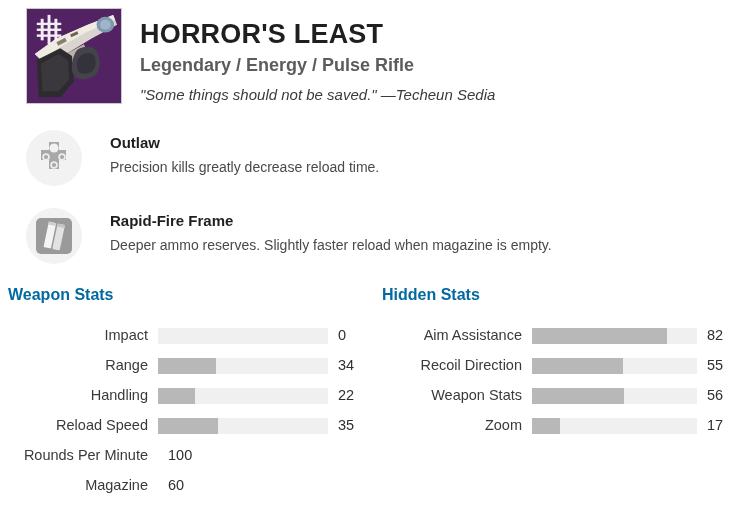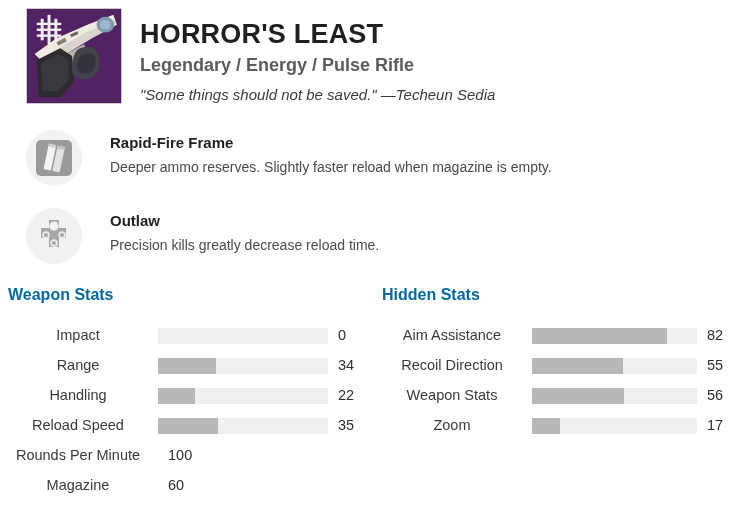--- a/index.html
+++ b/index.html
@@ -119,21 +119,21 @@
 
   .stat-row {
     display: flex;
     align-items: center;
     height: 23px;
     margin-bottom: 7px;
   }
   .stat-label {
     font-size: 14.5px;
     color: #3a3a3a;
-    text-align: center;
+    text-align: right;
     padding-right: 10px;
     white-space: nowrap;
     line-height: 1;
   }
   .left  .stat-label { width: 150px; }
   .right .stat-label { width: 150px; }
 
   .stat-bar {
     height: 16px;
     background: #f0f0f0;
@@ -196,58 +196,58 @@
   </div>
 
   <div class="header-text">
     <h1 class="item-title">HORROR'S LEAST</h1>
     <div class="item-subtitle">Legendary / Energy / Pulse Rifle</div>
     <div class="item-flavor">"Some things should not be saved." —Techeun Sedia</div>
   </div>
 </div>
 
 <div class="perks">
-
-  <div class="perk-row">
-    <div class="perk-icon">
-      <svg width="38" height="38" viewBox="0 0 38 38" xmlns="http://www.w3.org/2000/svg" aria-hidden="true">
-        <rect x="1" y="1" width="36" height="36" rx="5" fill="#9a9a9a"></rect>
-        <g transform="rotate(12 19 19)">
-          <rect x="11" y="6" width="7.5" height="26" rx="1.2" fill="#f4f4f4"></rect>
-          <rect x="20" y="6" width="7.5" height="26" rx="1.2" fill="#e2e2e2"></rect>
-          <rect x="11" y="6" width="7.5" height="3" fill="#cfcfcf"></rect>
-          <rect x="20" y="6" width="7.5" height="3" fill="#c4c4c4"></rect>
-        </g>
-      </svg>
-    </div>
-    <div class="perk-body">
-      <div class="perk-name">Rapid-Fire Frame</div>
-      <div class="perk-desc">Deeper ammo reserves. Slightly faster reload when magazine is empty.</div>
-    </div>
-  </div>
 
   <div class="perk-row">
     <div class="perk-icon">
       <svg width="38" height="38" viewBox="0 0 38 38" xmlns="http://www.w3.org/2000/svg" aria-hidden="true">
         <path d="M14 3 h10 v8 h7 v10 h-7 v9 h-10 v-9 h-8 v-10 h8 z" fill="#a8a8a8"></path>
         <circle cx="19" cy="9" r="4.6" fill="#f2f2f2"></circle>
         <circle cx="11" cy="18" r="3.8" fill="#ededed"></circle>
         <circle cx="27" cy="18" r="3.8" fill="#ededed"></circle>
         <circle cx="19" cy="26" r="3.8" fill="#ededed"></circle>
         <circle cx="11" cy="18" r="2.1" fill="#a8a8a8"></circle>
         <circle cx="27" cy="18" r="2.1" fill="#a8a8a8"></circle>
         <circle cx="19" cy="26" r="2.1" fill="#a8a8a8"></circle>
       </svg>
     </div>
     <div class="perk-body">
       <div class="perk-name">Outlaw</div>
       <div class="perk-desc">Precision kills greatly decrease reload time.</div>
     </div>
   </div>
 
+  <div class="perk-row">
+    <div class="perk-icon">
+      <svg width="38" height="38" viewBox="0 0 38 38" xmlns="http://www.w3.org/2000/svg" aria-hidden="true">
+        <rect x="1" y="1" width="36" height="36" rx="5" fill="#9a9a9a"></rect>
+        <g transform="rotate(12 19 19)">
+          <rect x="11" y="6" width="7.5" height="26" rx="1.2" fill="#f4f4f4"></rect>
+          <rect x="20" y="6" width="7.5" height="26" rx="1.2" fill="#e2e2e2"></rect>
+          <rect x="11" y="6" width="7.5" height="3" fill="#cfcfcf"></rect>
+          <rect x="20" y="6" width="7.5" height="3" fill="#c4c4c4"></rect>
+        </g>
+      </svg>
+    </div>
+    <div class="perk-body">
+      <div class="perk-name">Rapid-Fire Frame</div>
+      <div class="perk-desc">Deeper ammo reserves. Slightly faster reload when magazine is empty.</div>
+    </div>
+  </div>
+
 </div>
 
 <div class="stats-area">
 
   <div class="stats-col left">
     <div class="stats-heading">Weapon Stats</div>
     <div id="weapon-stats-rows">
         <div class="stat-row">
           <div class="stat-label">Impact</div>
           <div class="stat-bar">

